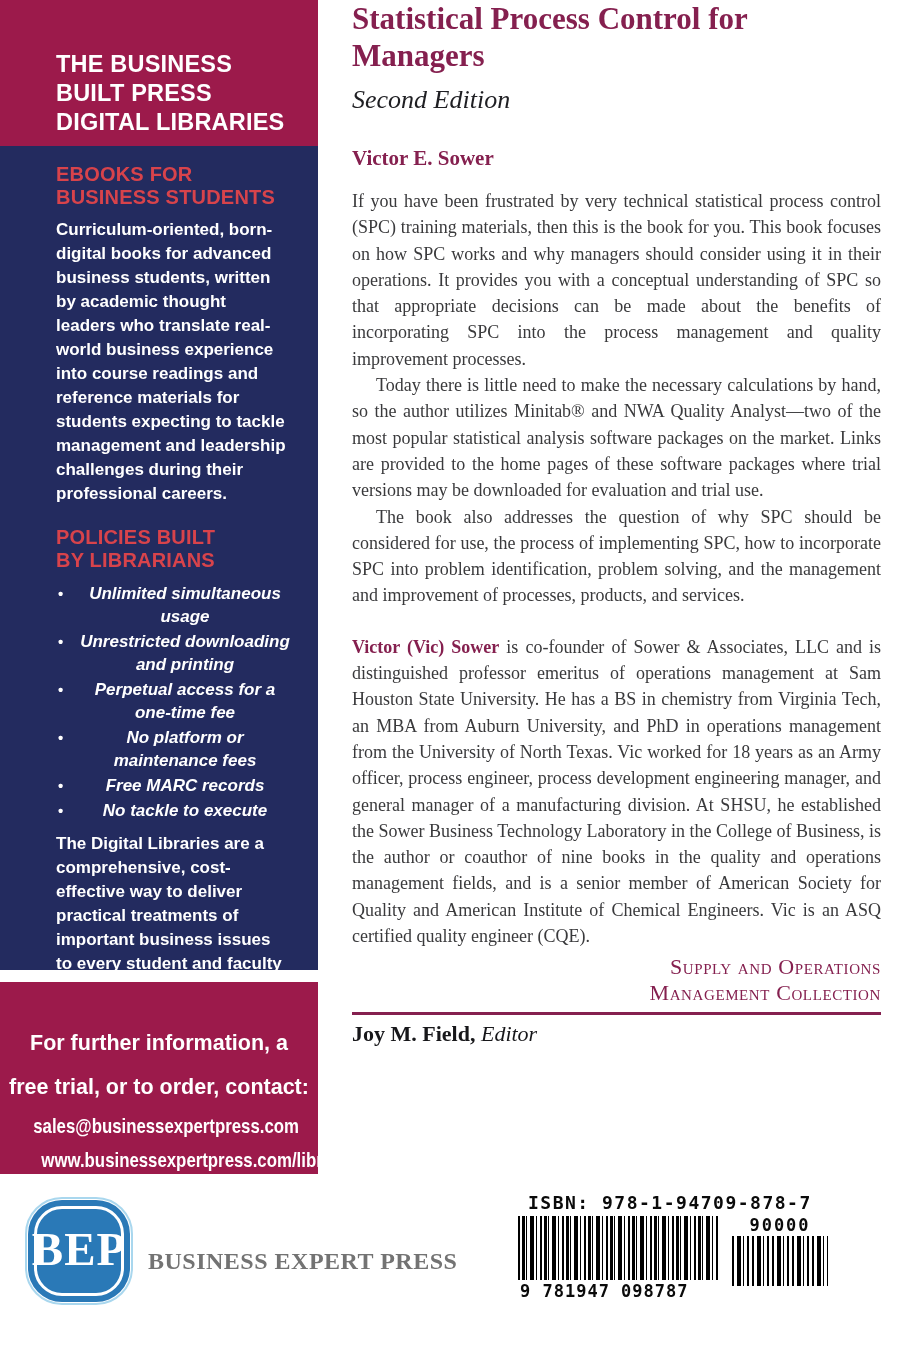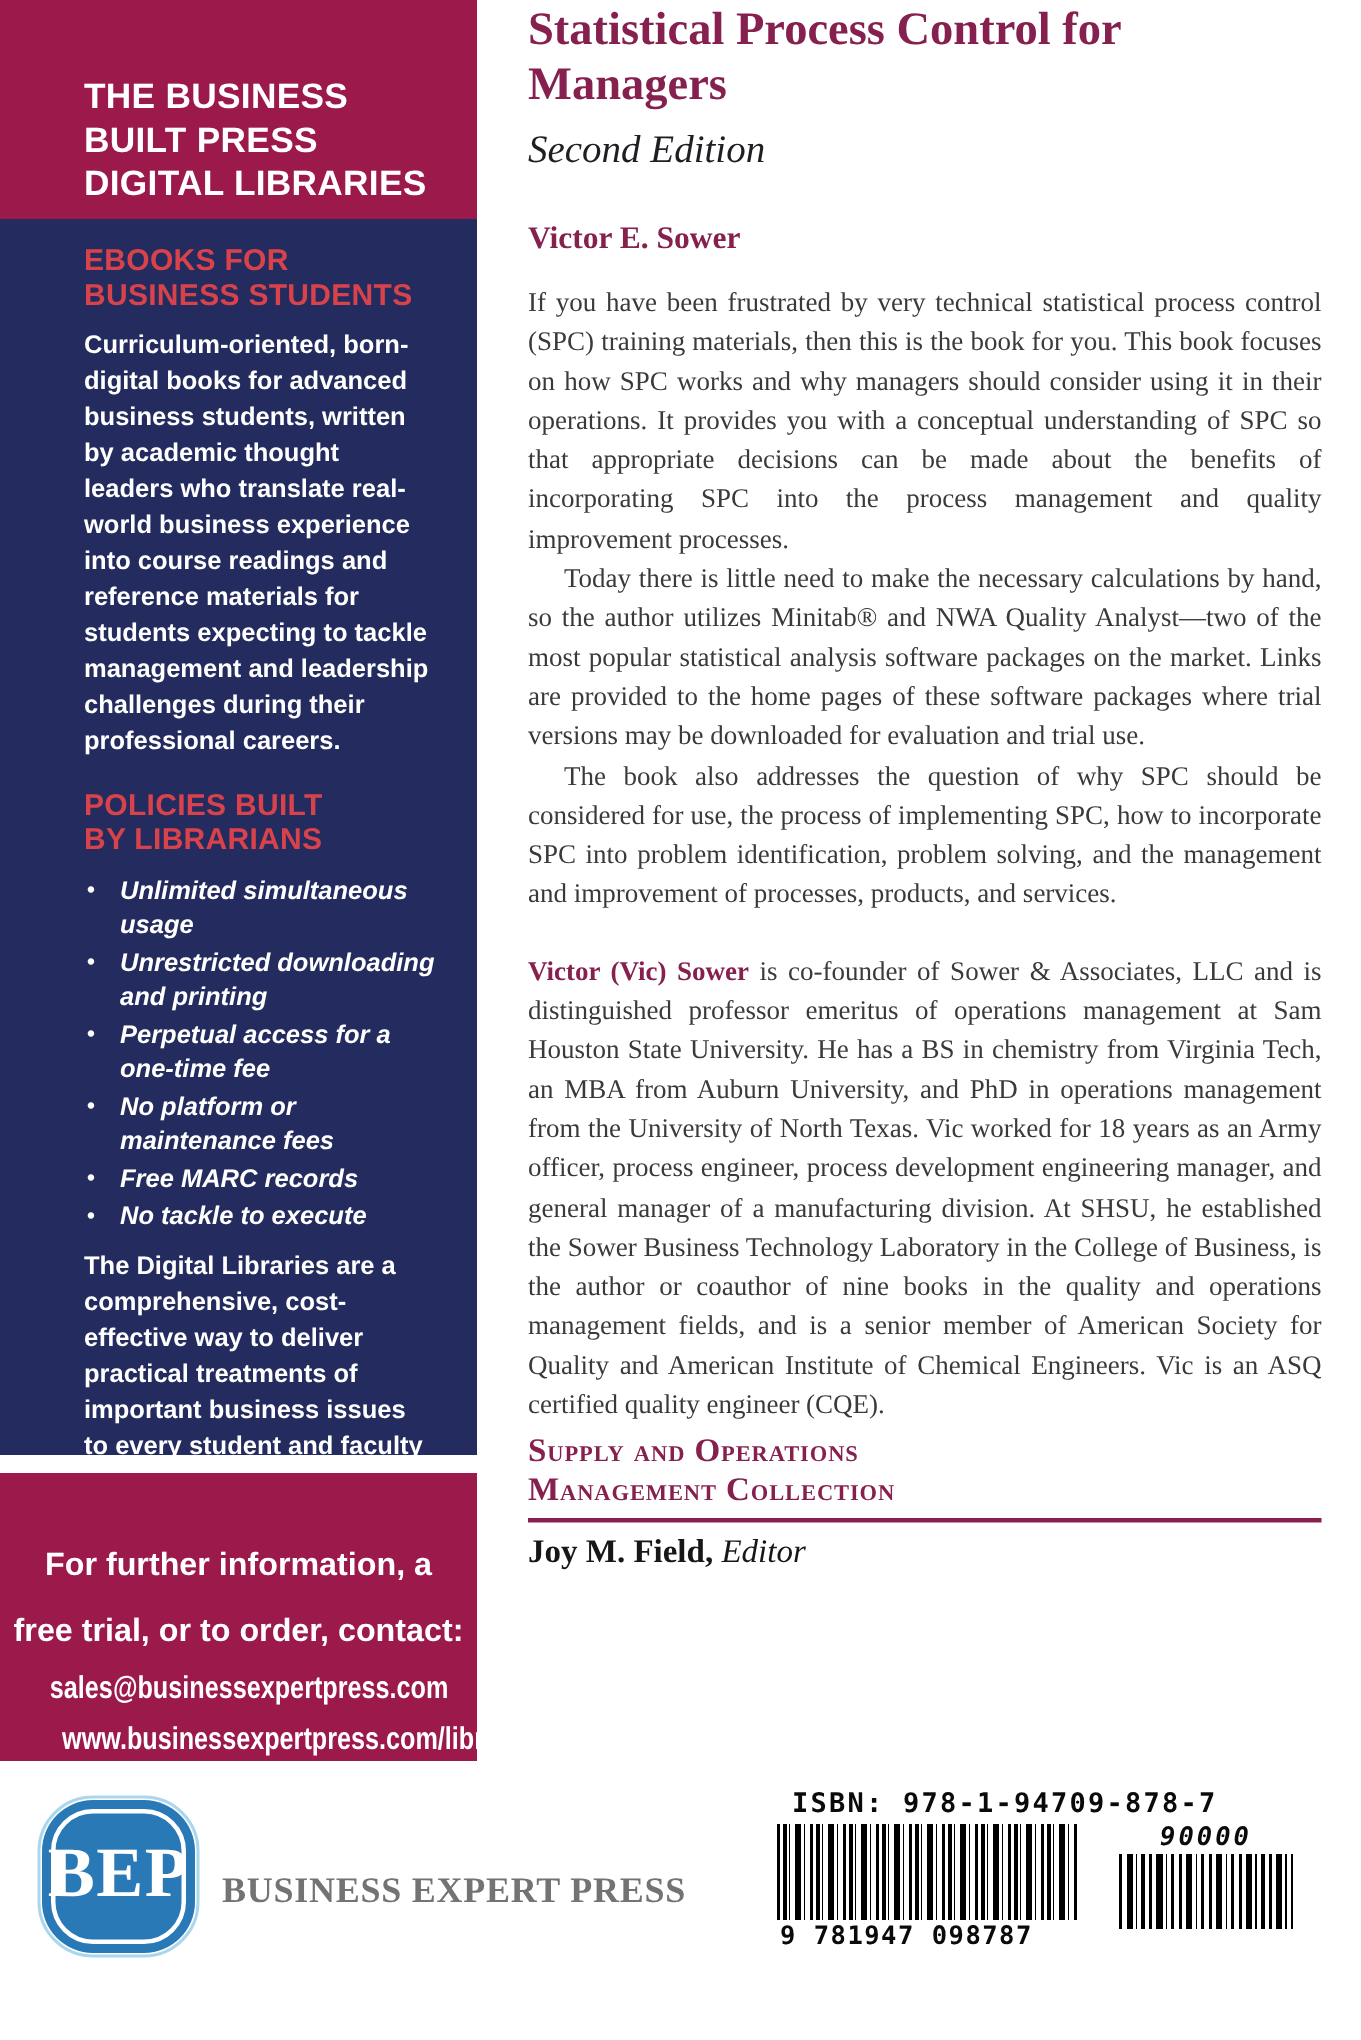--- a/index.html
+++ b/index.html
@@ -12,21 +12,21 @@
             background:#9C1A4B; padding:50px 24px 0 56px; }
   .sb-top h2 { color:#fff; font-size:23.5px; line-height:29px; font-weight:bold; letter-spacing:.2px; }
 
   .sb-mid { position:absolute; left:0; top:146px; width:318px; height:824px;
             background:#232B5F; padding:17px 28px 0 56px; color:#fff; }
   .red-head { color:#D8434B; font-weight:bold; font-size:20px; line-height:23px; letter-spacing:.2px; }
   .sb-par { color:#fff; font-weight:bold; font-size:17px; line-height:24px; margin-top:9px; }
   .sb-mid .policies { margin-top:20px; }
   .sb-list { margin:10px 0 0 0; padding-left:24px; list-style:none; }
   .sb-list li { position:relative; font-style:italic; font-weight:bold; font-size:17px;
-                line-height:23px; margin-bottom:2px; }
+                line-height:23px; margin-bottom:2px;text-align:center; }
   .sb-list li::before { content:"•"; position:absolute; left:-22px; font-style:normal; font-size:15px; }
   .sb-par.roman { font-style:normal; margin-top:10px; }
 
   .sb-contact { position:absolute; left:0; top:982px; width:318px; height:192px;
                 background:#9C1A4B; text-align:center; padding-top:39px; color:#fff; }
   .sb-contact .c1 { font-weight:bold; font-size:21.5px; line-height:44px; }
   .cond { display:inline-block; transform:scaleX(.8); transform-origin:center;
           font-weight:bold; white-space:nowrap; }
   .sb-contact .c2 { font-size:21px; line-height:33px; }
   .sb-contact .c3 { font-size:21px; line-height:36px; }
@@ -36,23 +36,23 @@
           font-family:"Liberation Serif", serif; color:#3A3A3C; }
   .title { color:#85204F; font-weight:bold; font-size:31px; line-height:37px;
            font-family:"Liberation Serif", serif; }
   .edition { margin-top:11px; font-style:italic; font-size:26px; color:#1F1F23; }
   .author { margin-top:31px; color:#85204F; font-weight:bold; font-size:21px; }
   .body-copy { margin-top:17px; }
   .body-copy p { font-size:18px; line-height:26.3px; text-align:justify; }
   .body-copy p.ind { text-indent:24px; }
   .bio { margin-top:25px; font-size:18px; line-height:26.3px; text-align:justify; }
   .bio .lead { color:#85204F; font-weight:bold; }
-  .collection { margin-top:5px; color:#85204F; font-weight:bold; font-size:22px; line-height:26px;
+  .collection { margin-top:5px; color:#85204F; font-weight:normal; font-size:22px; line-height:26px;
                 font-variant:small-caps; letter-spacing:.6px;
-                border-bottom:3px solid #85204F; padding-bottom:6px; }
+                border-bottom:3px solid #85204F; padding-bottom:6px;text-align:right; }
   .editor { margin-top:6px; font-size:22px; color:#17171a; }
   .editor .name { font-weight:bold; }
   .editor .role { font-style:italic; }
 
   
   .bep-logo { position:absolute; left:28px; top:1200px; width:102px; height:102px;
               background:#2A79B7; border-radius:34px; outline:2px solid #A9D7EE; outline-offset:1px;
               display:flex; align-items:center; justify-content:center; }
   .bep-ring { position:absolute; inset:6px; border:3.5px solid #fff; border-radius:28px; }
   .bep-txt { color:#fff; font-family:"Liberation Serif", serif; font-weight:bold;
@@ -65,21 +65,21 @@
              font-family:"DejaVu Sans Mono", monospace; color:#0a0a0a; }
   .isbn { font-weight:bold; font-size:18px; letter-spacing:1.5px; padding-left:10px; }
   .bc-row { display:flex; margin-top:3px; align-items:flex-start; }
   .bc-main { width:200px; }
   .bars { height:64px;
           background:repeating-linear-gradient(90deg,
             #000 0 2px, #fff 2px 4px, #000 4px 7px, #fff 7px 8px,
             #000 8px 9px, #fff 9px 12px, #000 12px 16px, #fff 16px 18px,
             #000 18px 19px, #fff 19px 22px); }
   .bc-digits { font-weight:bold; font-size:17px; letter-spacing:1px; margin-top:1px; padding-left:2px; }
-  .bc-supp { margin-left:28px; width:116px; text-align:center;font-style:italic; }
+  .bc-supp { margin-left:14px; width:96px; text-align:center; }
   .supp-label { font-weight:bold; font-size:17px; letter-spacing:2px; line-height:18px; }
   .supp-bars { height:50px; margin-top:2px;
           background:repeating-linear-gradient(90deg,
             #000 0 2px, #fff 2px 5px, #000 5px 9px, #fff 9px 11px,
             #000 11px 12px, #fff 12px 15px, #000 15px 17px, #fff 17px 20px); }
 </style>
 </head>
 <body>
 
 <div class="cover">

